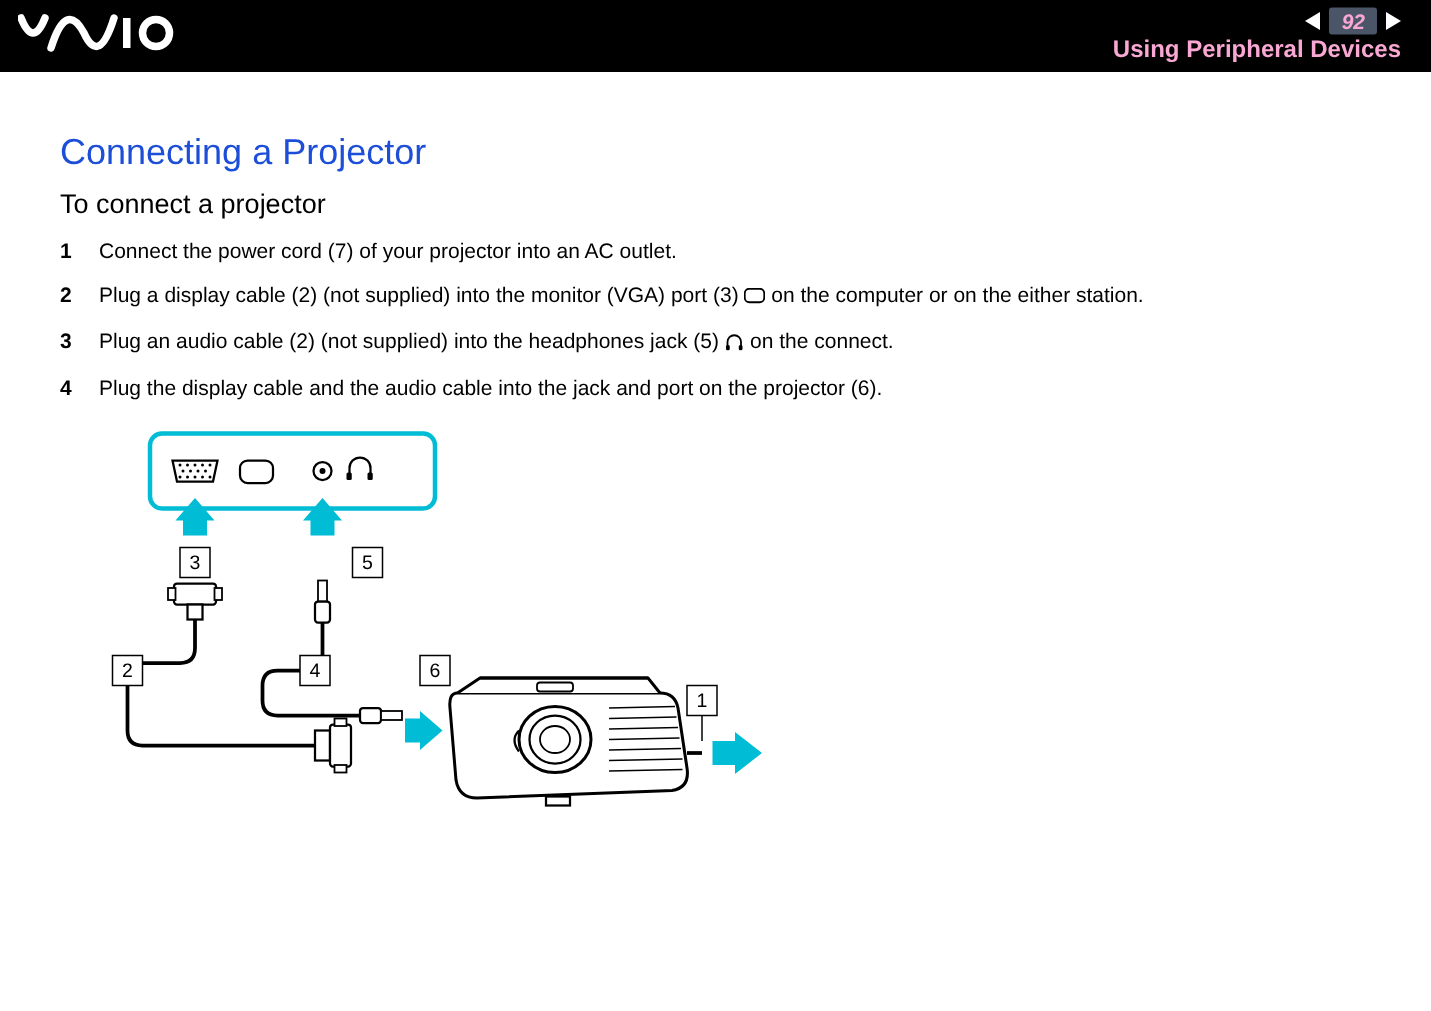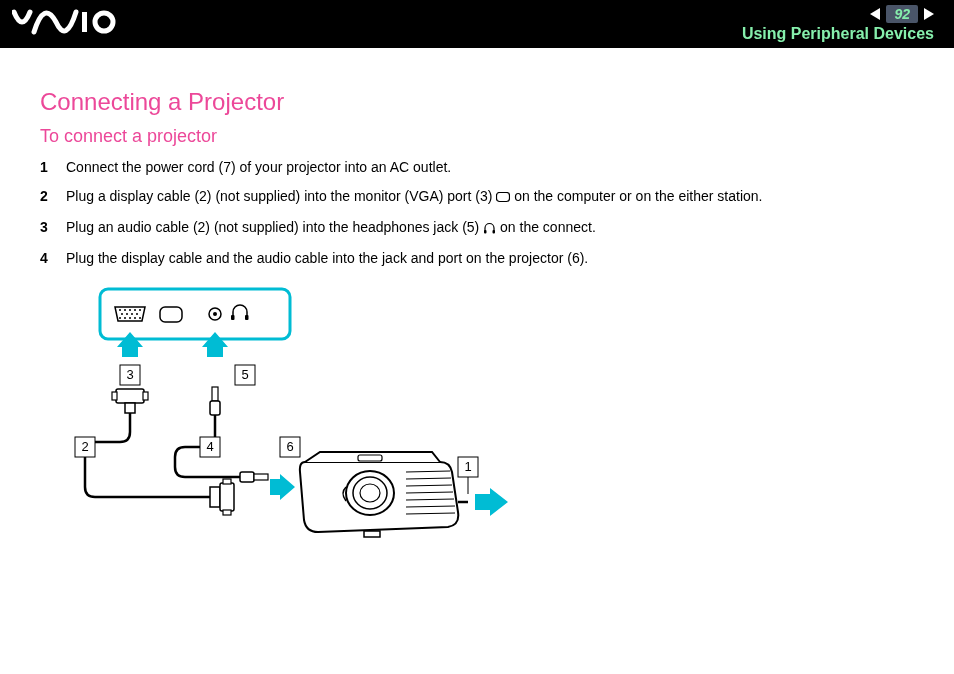--- a/index.html
+++ b/index.html
@@ -7,21 +7,21 @@
     width: 954px;
     height: 674px;
     font-family: Arial, Helvetica, sans-serif;
     background: #fff;
     color: #000;
     overflow: hidden;
     position: relative;
   }
   .header-bar {
     background: #000;
-    color: #86efac;
+    color: #f9a8d4;
     height: 48px;
     display: flex;
     justify-content: space-between;
     align-items: center;
     padding: 0 20px 0 12px;
   }
   .vaio-logo {
     color: #fff;
     font-family: Arial, sans-serif;
     letter-spacing: -1px;
@@ -54,32 +54,32 @@
     font-style: italic;
   }
   .section-label {
     font-weight: bold;
     font-size: 16px;
   }
   .content {
     padding: 40px 40px 20px 40px;
   }
   h1.title {
-    color: #ec4899;
+    color: #1d4ed8;
     font-weight: normal;
     font-size: 24px;
     margin-bottom: 10px;
   }
   p.intro {
     font-size: 14px;
     line-height: 1.5;
     margin-bottom: 18px;
   }
   h2.subhead {
-    color: #ec4899;
+    color: #000000;
     font-weight: normal;
     font-size: 18px;
     margin-bottom: 10px;
   }
   ol.steps {
     list-style: none;
     counter-reset: step;
   }
   ol.steps li {
     counter-increment: step;

